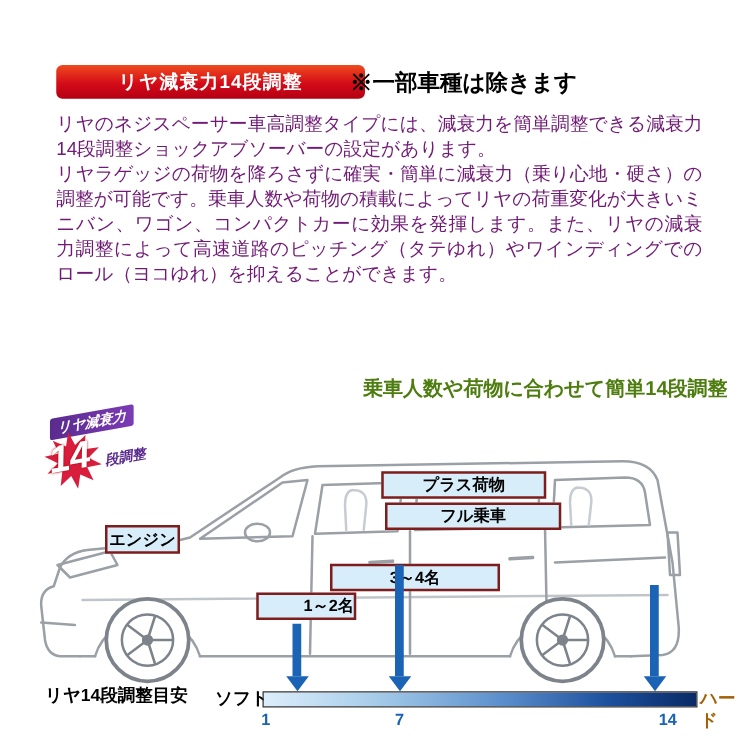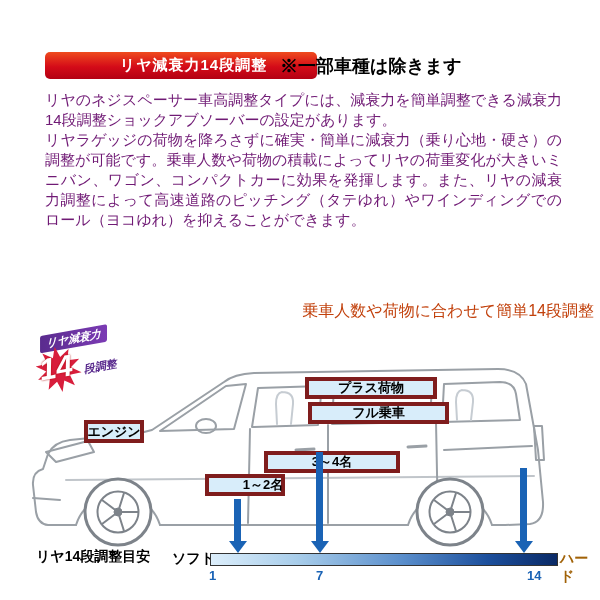--- a/index.html
+++ b/index.html
@@ -3,50 +3,50 @@
 <meta charset="utf-8">
 <style>
   html,body{margin:0;padding:0;background:#fff;}
   #stage{position:relative;width:600px;height:600px;background:#ffffff;overflow:hidden;
          font-family:"Liberation Sans","DejaVu Sans",sans-serif;color:#111;}
 
   
   .banner{position:absolute;left:45px;top:52px;width:247px;height:27px;border-radius:5px;
           background:linear-gradient(180deg,#ef4b1e 0%,#d40b18 55%,#b30013 100%);
           color:#fff;font-weight:bold;font-size:15px;letter-spacing:1px;
-          display:flex;align-items:center;justify-content:center;padding-left:25px;}
+          display:flex;align-items:center;justify-content:center;}
   .note{position:absolute;left:280px;top:54px;font-family:"Liberation Serif","DejaVu Serif",serif;
         font-weight:bold;font-size:18px;color:#000;}
 
   
   .bodytext{position:absolute;left:45px;top:90px;width:517px;font-size:15px;line-height:20px;
             color:#701a75;text-align:justify;}
   .bodytext p{margin:0;}
 
   
-  .caption{position:absolute;right:6px;top:301px;font-size:16px;font-weight:normal;color:#c2410c;}
+  .caption{position:absolute;right:18px;top:301px;font-size:16px;font-weight:bold;color:#4d7c0f;}
 
   
   .badge{position:absolute;left:24px;top:328px;width:106px;transform:rotate(-10deg);text-align:center;}
   .badge-ribbon{display:inline-block;background:linear-gradient(90deg,#5a2b8e,#7b3bb4);color:#fff;
                 font-size:11px;font-weight:bold;font-style:italic;padding:1px 6px;border-radius:2px;
                 transform:skewX(-10deg);}
   .badge-main{position:relative;height:44px;margin-top:-2px;}
   .badge-star{position:absolute;left:10px;top:-2px;width:46px;height:46px;background:#d81e3c;
               clip-path:polygon(50% 0%,58% 24%,79% 10%,72% 34%,98% 35%,77% 50%,98% 65%,72% 66%,79% 90%,58% 76%,50% 100%,42% 76%,21% 90%,28% 66%,2% 65%,23% 50%,2% 35%,28% 34%,21% 10%,42% 24%);}
   .badge-num{position:absolute;left:14px;top:4px;font-size:30px;line-height:1;font-weight:900;
              font-style:italic;color:#fff;text-shadow:0 0 2px #a00;}
   .badge-suffix{position:absolute;left:58px;top:18px;font-size:11px;font-weight:bold;
                 font-style:italic;color:#5a2b8e;}
 
   
   svg.car{position:absolute;left:0;top:330px;}
 
   
-  .dlabel{position:absolute;background:#d8edfa;border:4px solid #7f1d1d;box-sizing:border-box;
+  .dlabel{position:absolute;background:#d8edfa;border:2px solid #7f1d1d;box-sizing:border-box;
           color:#000;font-weight:bold;font-size:13px;display:flex;align-items:center;
           justify-content:center;white-space:nowrap;}
   #lbl-engine{left:84px;top:420px;width:60px;height:23px;}
   #lbl-plus{left:305px;top:377px;width:132px;height:22px;}
   #lbl-full{left:308px;top:402px;width:141px;height:22px;}
   #lbl-34{left:264px;top:427px;width:136px;height:22px;margin-top:24px;}
   #lbl-12{left:205px;top:474px;width:80px;height:22px;padding-left:36px;}
 
   
   .arrow{position:absolute;width:19px;display:flex;flex-direction:column;align-items:center;}

